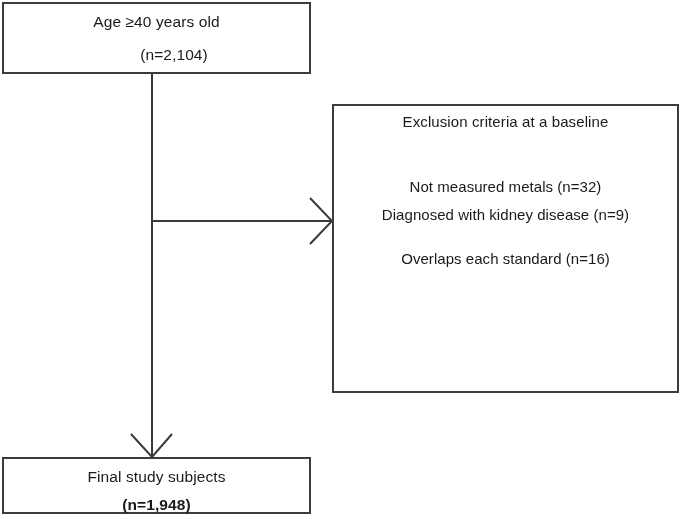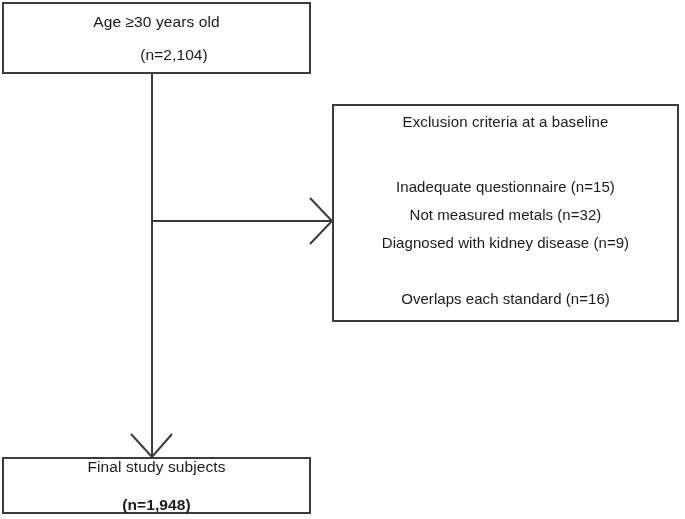--- a/index.html
+++ b/index.html
@@ -50,21 +50,21 @@
     font-size: 15.5px;
     line-height: 1;
     letter-spacing: 0.1px;
     margin-left: 35px;
   }
   
   #box-exclusion {
     left: 332px;
     top: 104px;
     width: 347px;
-    height: 218px;
+    height: 289px;
     justify-content: flex-start;
     padding-top: 8px;
   }
   #box-exclusion .excl-title {
     font-size: 15px;
     line-height: 1;
     letter-spacing: 0.1px;
     text-align: center;
     margin-bottom: 0;
   }
@@ -76,29 +76,29 @@
     margin-top: 44px;
   }
   #box-exclusion .excl-item {
     font-size: 15px;
     line-height: 28px;
     text-align: center;
     letter-spacing: 0.05px;
     white-space: nowrap;
   }
   #box-exclusion .excl-item.spaced {
-    margin-top: 28px;
+    margin-top: 16px;
   }
   
   #box-final {
     left: 2px;
     top: 457px;
     width: 309px;
     height: 57px;
-    justify-content: space-between;
+    justify-content: flex-end;
   }
   #box-final .line-main {
     font-size: 15.5px;
     line-height: 1;
     letter-spacing: 0.1px;
     margin-bottom: 12px;
   }
   #box-final .line-count {
     font-size: 15.5px;
     line-height: 1;
@@ -125,28 +125,27 @@
     <line x1="152" y1="74" x2="152" y2="456" stroke="#3a3a3a" stroke-width="2"></line>
 
     <line x1="152" y1="221" x2="331" y2="221" stroke="#3a3a3a" stroke-width="2"></line>
 
     <polyline points="310,198 332,221 310,244" fill="none" stroke="#3a3a3a" stroke-width="2"></polyline>
 
     <polyline points="131,434 152,457 172,434" fill="none" stroke="#3a3a3a" stroke-width="2"></polyline>
   </svg>
 
   <div class="node-box" id="box-eligible">
-    <div class="line-main">Age  ≥30 years old</div>
+    <div class="line-main">Age  ≥40 years old</div>
     <div class="line-count">(n=2,104)</div>
   </div>
 
   <div class="node-box" id="box-exclusion">
     <div class="excl-title">Exclusion criteria at a baseline</div>
     <ul class="excl-list">
-      <li class="excl-item">Inadequate questionnaire (n=15)</li>
       <li class="excl-item">Not measured metals (n=32)</li>
       <li class="excl-item">Diagnosed with kidney disease (n=9)</li>
       <li class="excl-item spaced">Overlaps each standard (n=16)</li>
     </ul>
   </div>
 
   <div class="node-box" id="box-final">
     <div class="line-main">Final study subjects</div>
     <div class="line-count">(n=1,948)</div>
   </div>

